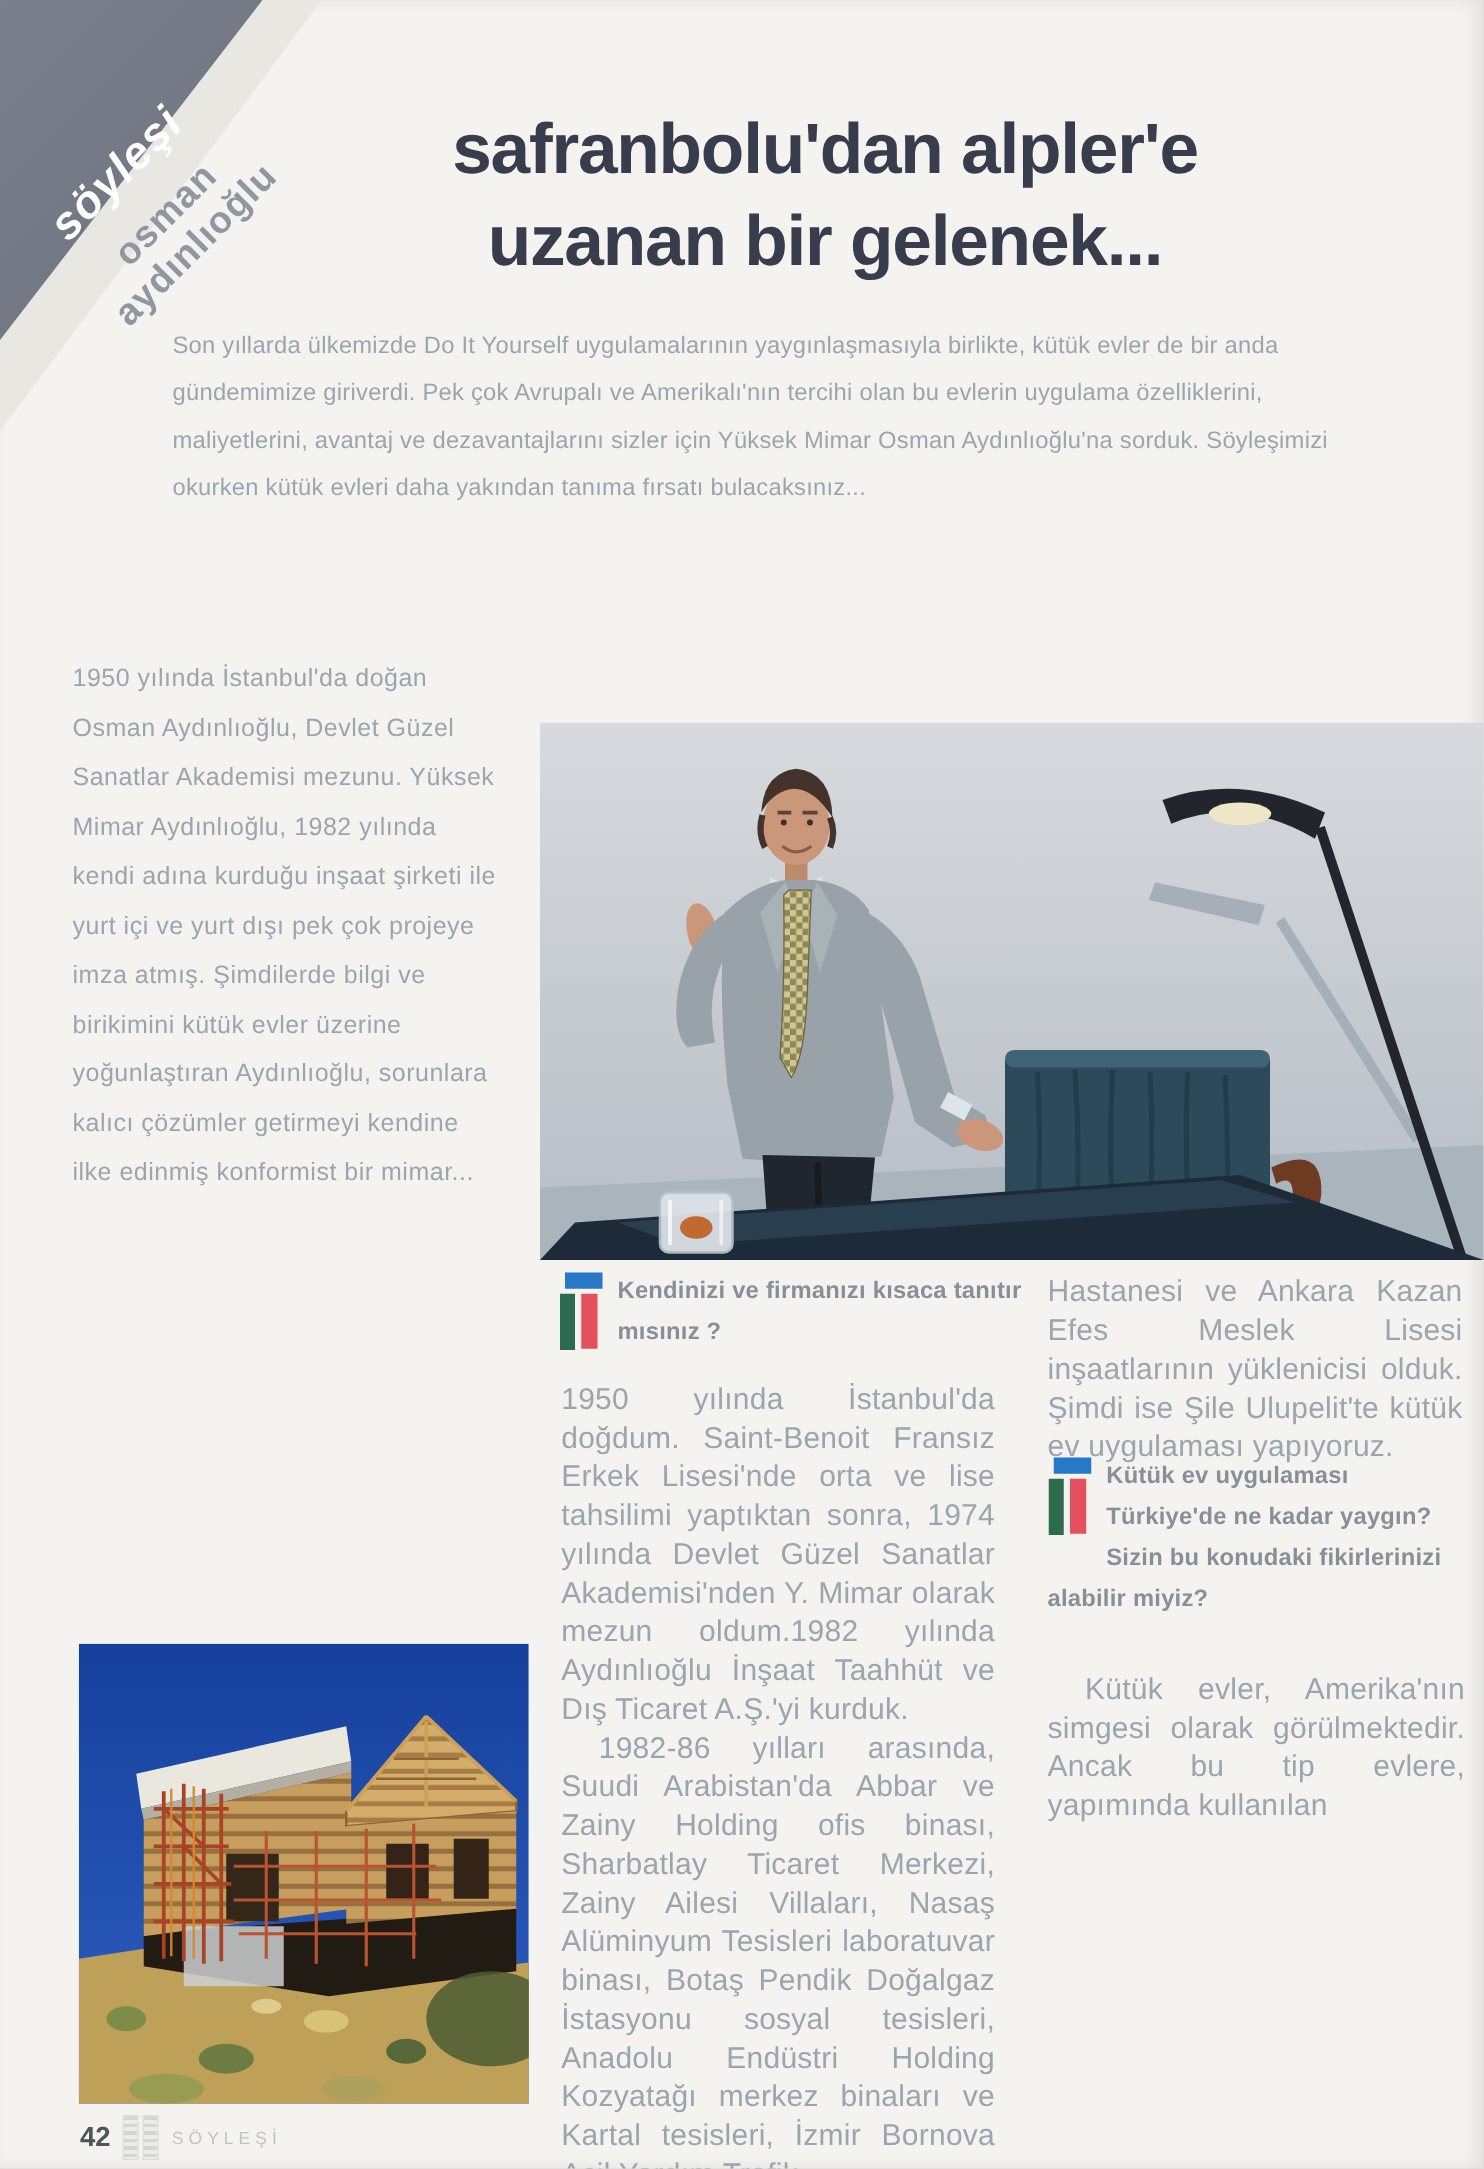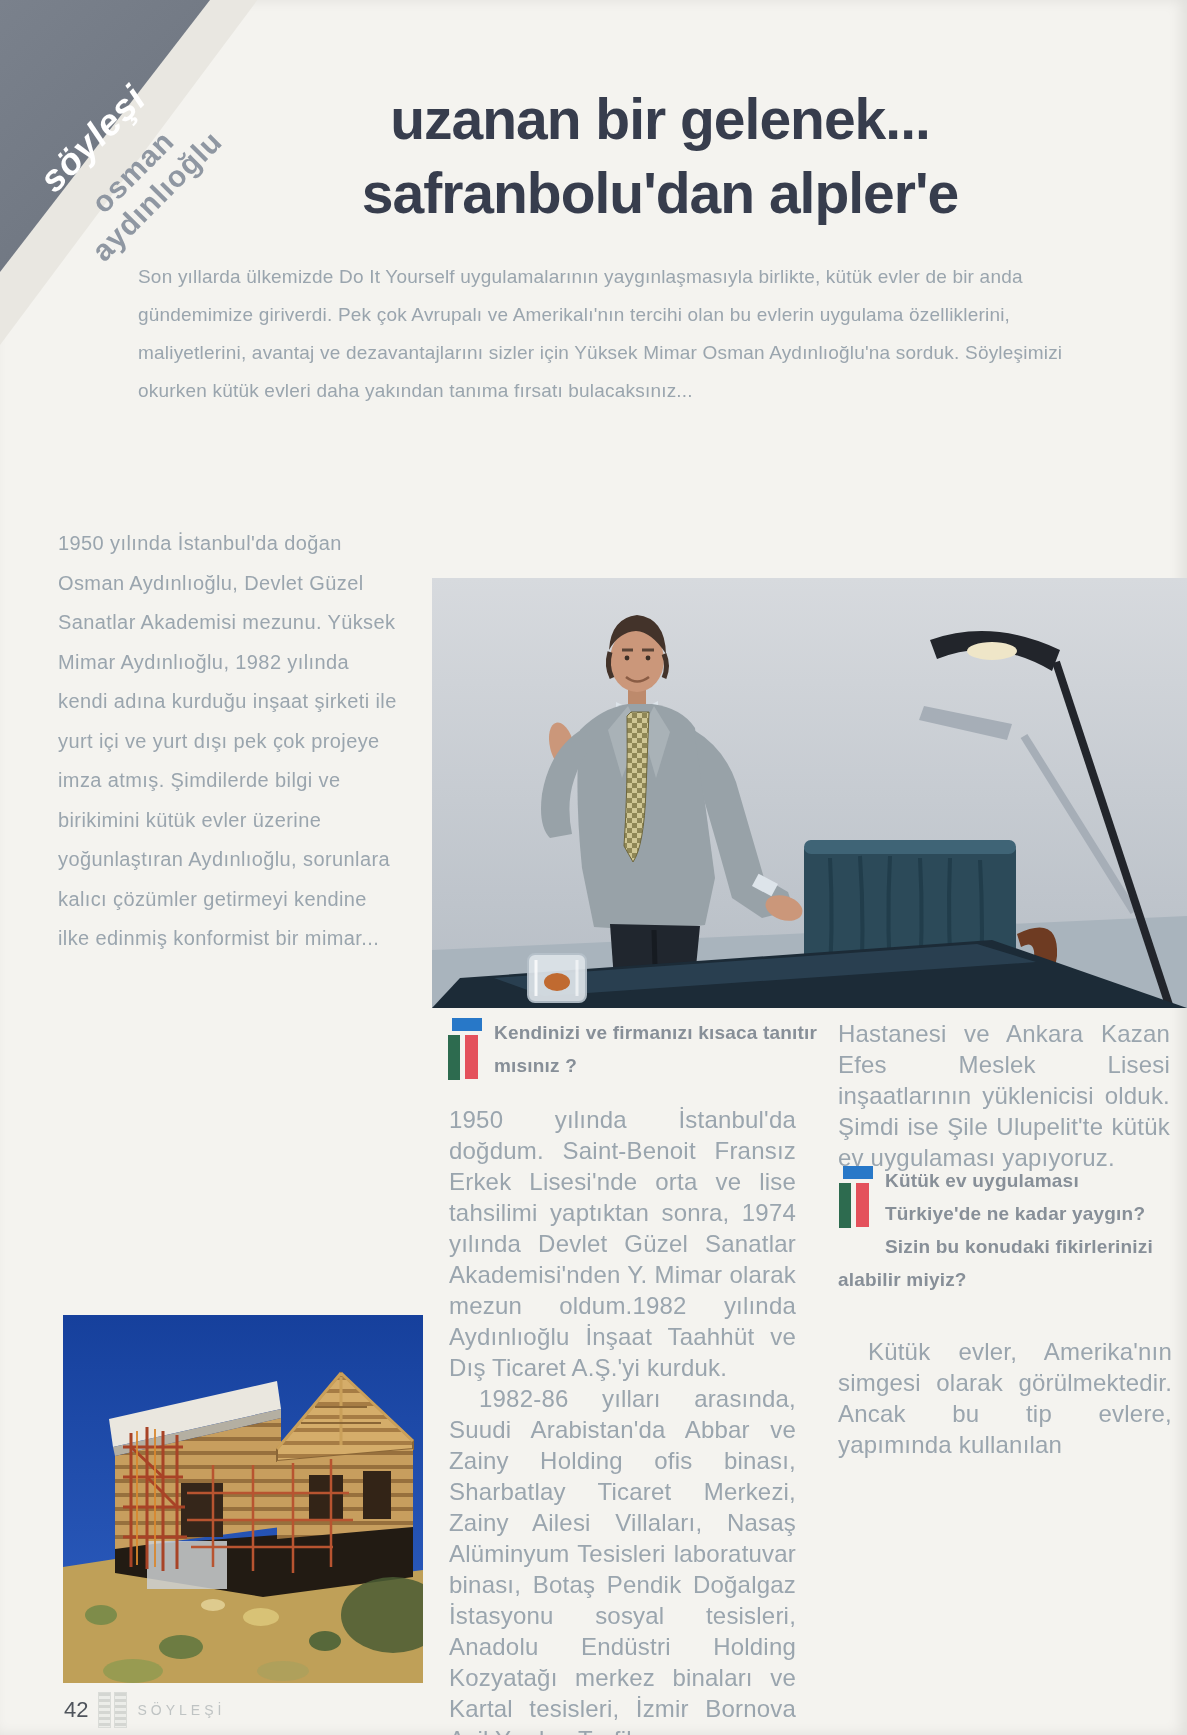--- a/index.html
+++ b/index.html
@@ -41,42 +41,42 @@
   .q1{position:absolute;left:447px;top:1016px;width:378px;}
   .q2{position:absolute;left:838px;top:1164px;width:338px;}
   .col-mid{position:absolute;left:449px;top:1104px;width:347px;}
   .col-right-top{position:absolute;left:838px;top:1018px;width:332px;}
   .col-right-ans{position:absolute;left:838px;top:1336px;width:334px;}
   .body-txt p{margin:0;color:var(--body-ink,#9aa5ae);font-size:24px;line-height:31px;
     text-align:justify;letter-spacing:.2px;}
   .body-txt p.indent{text-indent:30px;}
   
   .footer{position:absolute;left:64px;top:1692px;display:flex;align-items:center;gap:10px;}
-  .page-num{font-size:22px;font-weight:normal;color:#4f545c;}
+  .page-num{font-size:22px;font-weight:bold;color:#4f545c;}
   .footer-icon{display:flex;gap:3px;align-items:center;}
   .fi-col{width:11px;height:34px;border:1px solid #dadcd8;
     background:repeating-linear-gradient(180deg,#d4d6d2 0 3px,#ecede9 3px 6px);}
   .section-label{font-size:14px;color:#bfc3c3;letter-spacing:4px;}
 </style>
 </head>
 <body>
 
 <div class="page">
 
   <div class="corner-light"></div>
   <div class="corner-gray"></div>
   <div class="corner-tag">söyleşi</div>
   <div class="corner-author">
     <div>osman</div>
     <div>aydınlıoğlu</div>
   </div>
 
   <div class="headline">
+    <div>safranbolu'dan alpler'e</div>
     <div>uzanan bir gelenek...</div>
-    <div>safranbolu'dan alpler'e</div>
   </div>
 
   <div class="intro">Son yıllarda ülkemizde Do It Yourself uygulamalarının yaygınlaşmasıyla birlikte, kütük evler de bir anda gündemimize giriverdi. Pek çok Avrupalı ve Amerikalı'nın tercihi olan bu evlerin uygulama özelliklerini, maliyetlerini, avantaj ve dezavantajlarını sizler için Yüksek Mimar Osman Aydınlıoğlu'na sorduk. Söyleşimizi okurken kütük evleri daha yakından tanıma fırsatı bulacaksınız...</div>
 
   <div class="bio">1950 yılında İstanbul'da doğan Osman Aydınlıoğlu, Devlet Güzel Sanatlar Akademisi mezunu. Yüksek Mimar Aydınlıoğlu, 1982 yılında kendi adına kurduğu inşaat şirketi ile yurt içi ve yurt dışı pek çok projeye imza atmış. Şimdilerde bilgi ve birikimini kütük evler üzerine yoğunlaştıran Aydınlıoğlu, sorunlara kalıcı çözümler getirmeyi kendine ilke edinmiş konformist bir mimar...</div>
 
   <div class="photo-portrait">
     <svg viewBox="0 0 755 430" preserveAspectRatio="none">
       <defs>
         <linearGradient id="wallGrad" x1="0" y1="0" x2="0" y2="1">

